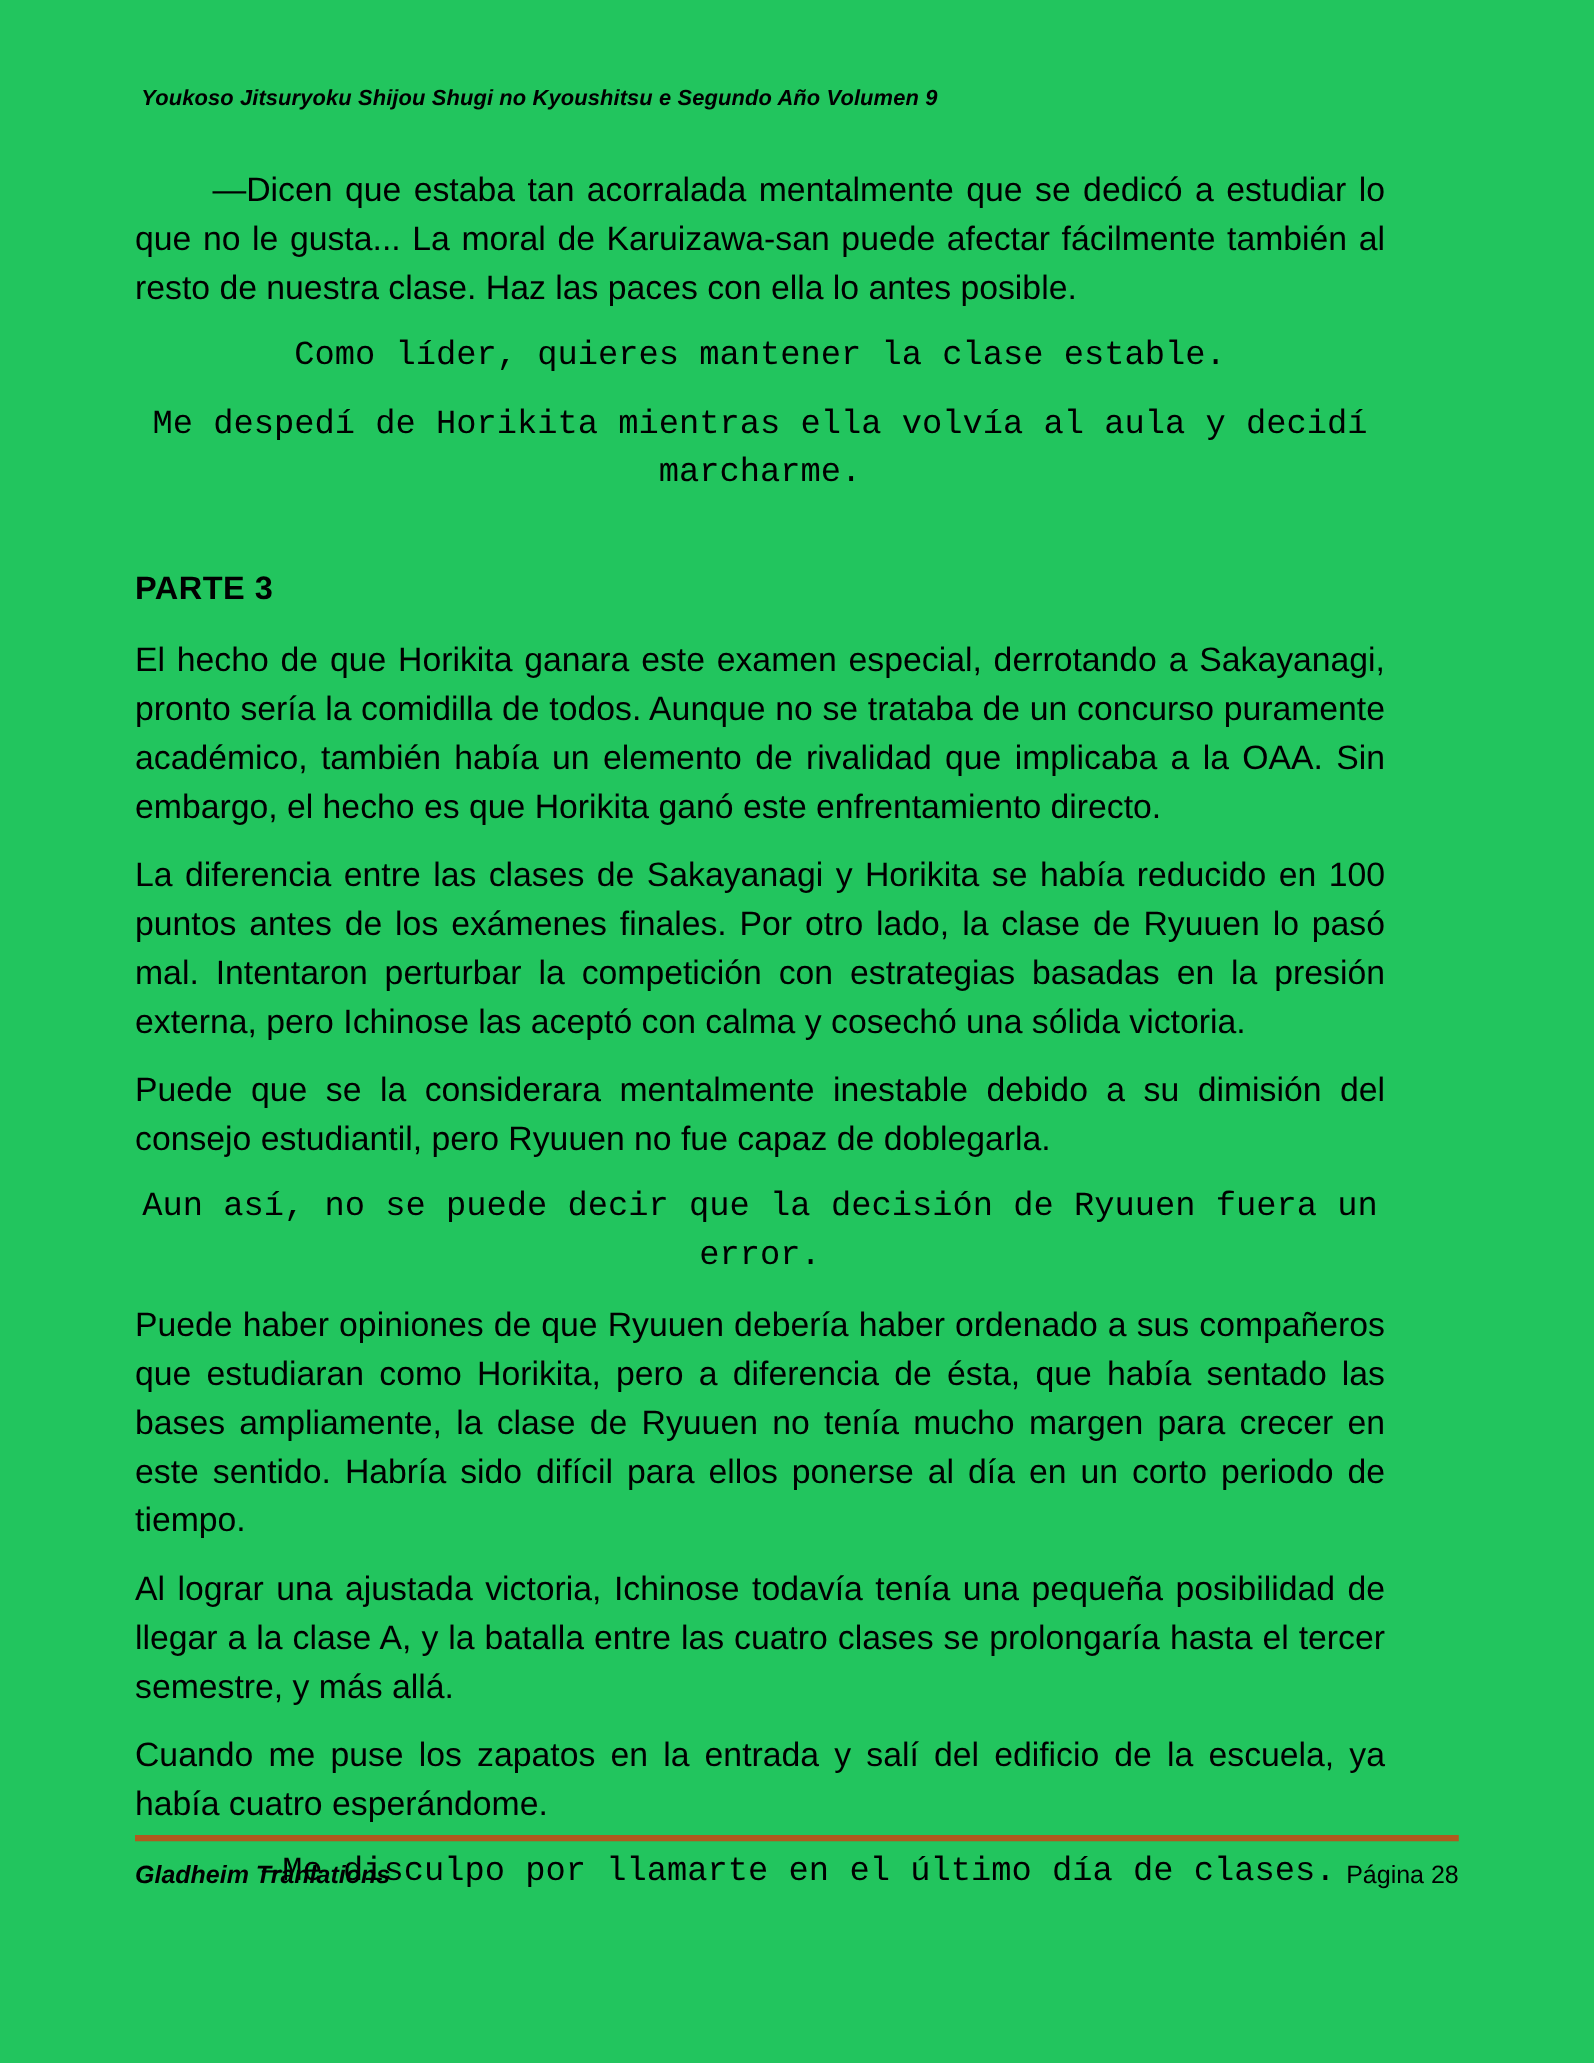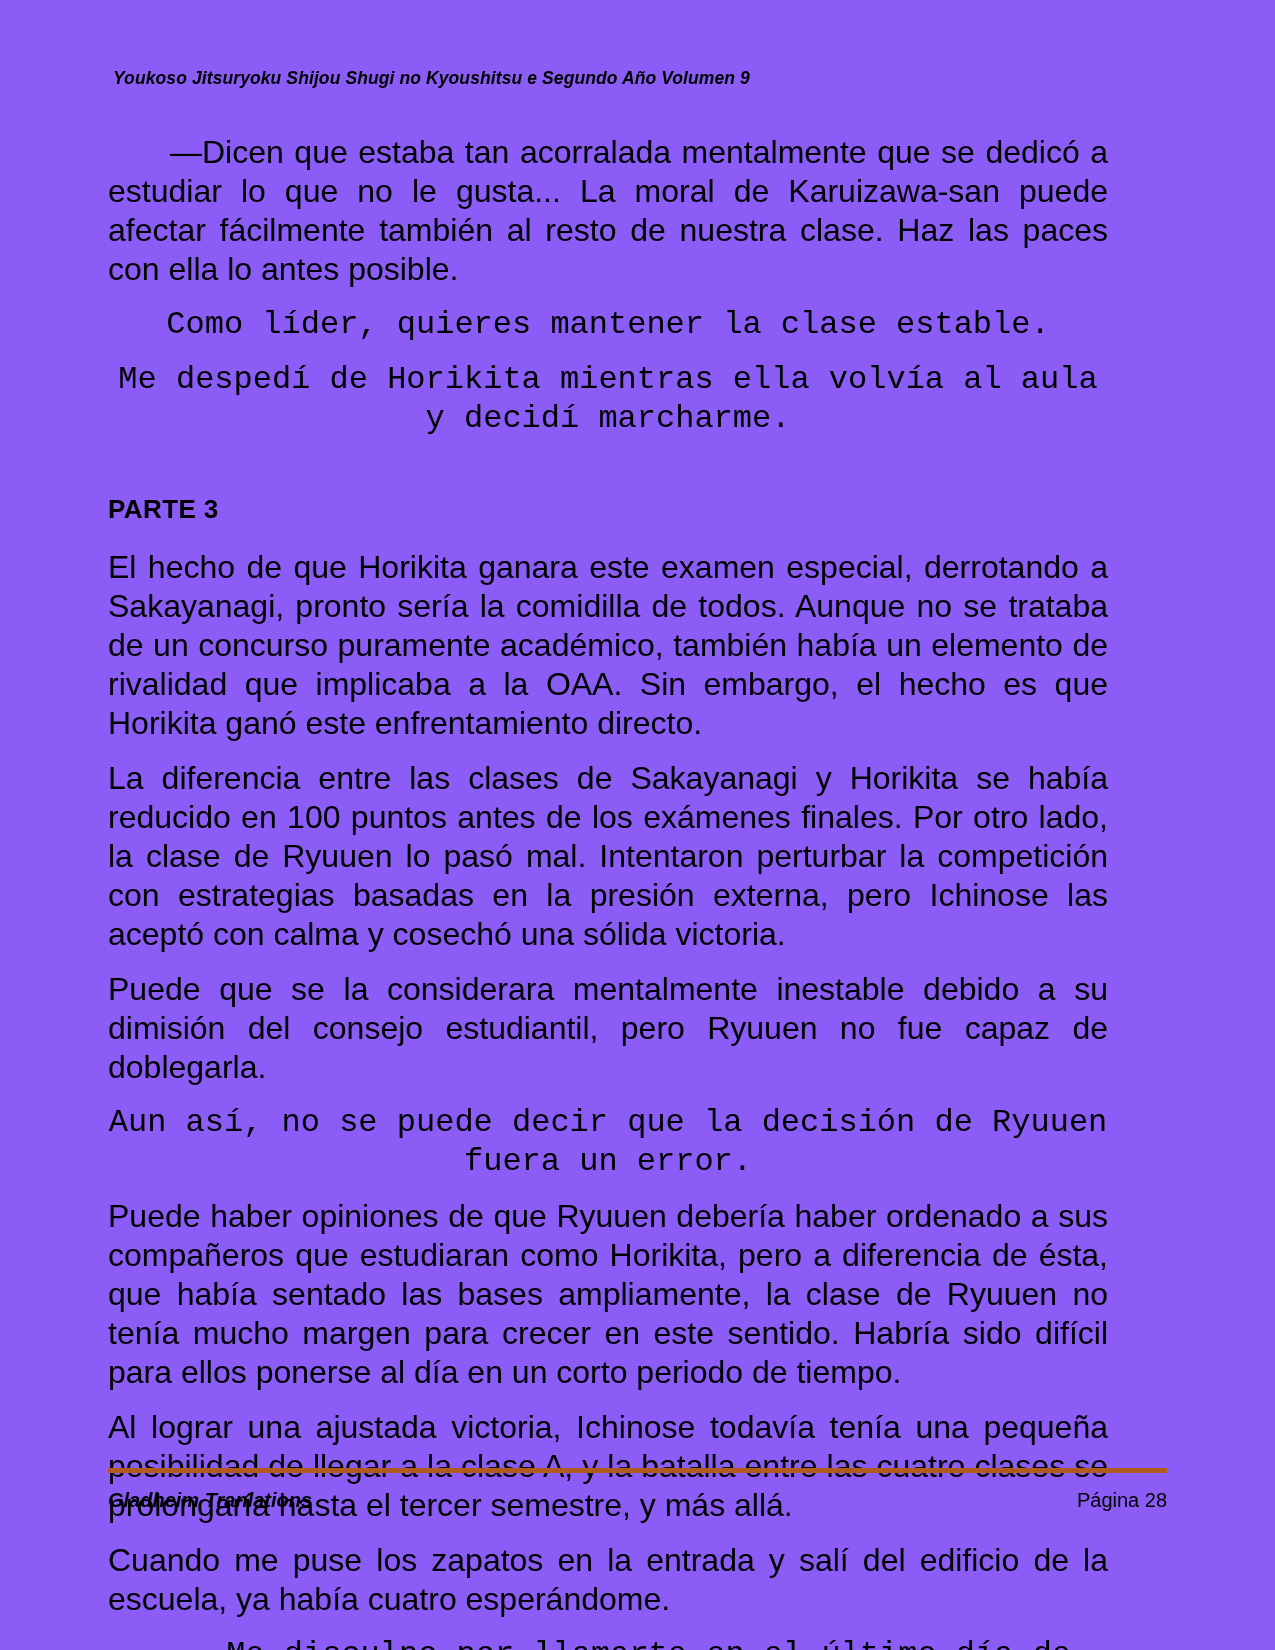--- a/index.html
+++ b/index.html
@@ -15,21 +15,21 @@
     -webkit-font-smoothing: antialiased;
   }
 
   .page {
     position: relative;
     width: 1275px;
     height: 1650px;
     box-sizing: border-box;
     padding: 0;
     overflow: hidden;
-    background: #8b5cf6;
+    background: #22c55e;
   }
 
   
   .doc-header {
     position: absolute;
     left: 113px;
     top: 68px;
     width: 1050px;
     font-family: "Liberation Sans", sans-serif;
     font-weight: bold;
@@ -43,21 +43,21 @@
   
   .content {
     position: absolute;
     left: 108px;
     top: 133px;
     width: 1000px;
   }
 
   p.para {
     margin: 0 0 16px 0;
-    font-size: 32px;
+    font-size: 27px;
     line-height: 39px;
     text-align: justify;
     text-justify: inter-word;
     font-family: "Liberation Sans", sans-serif;
     color: #000000;
     hyphens: none;
   }
   p.para.last-nojustify {
     text-align: center;
     font-family: Liberation Mono, monospace;

